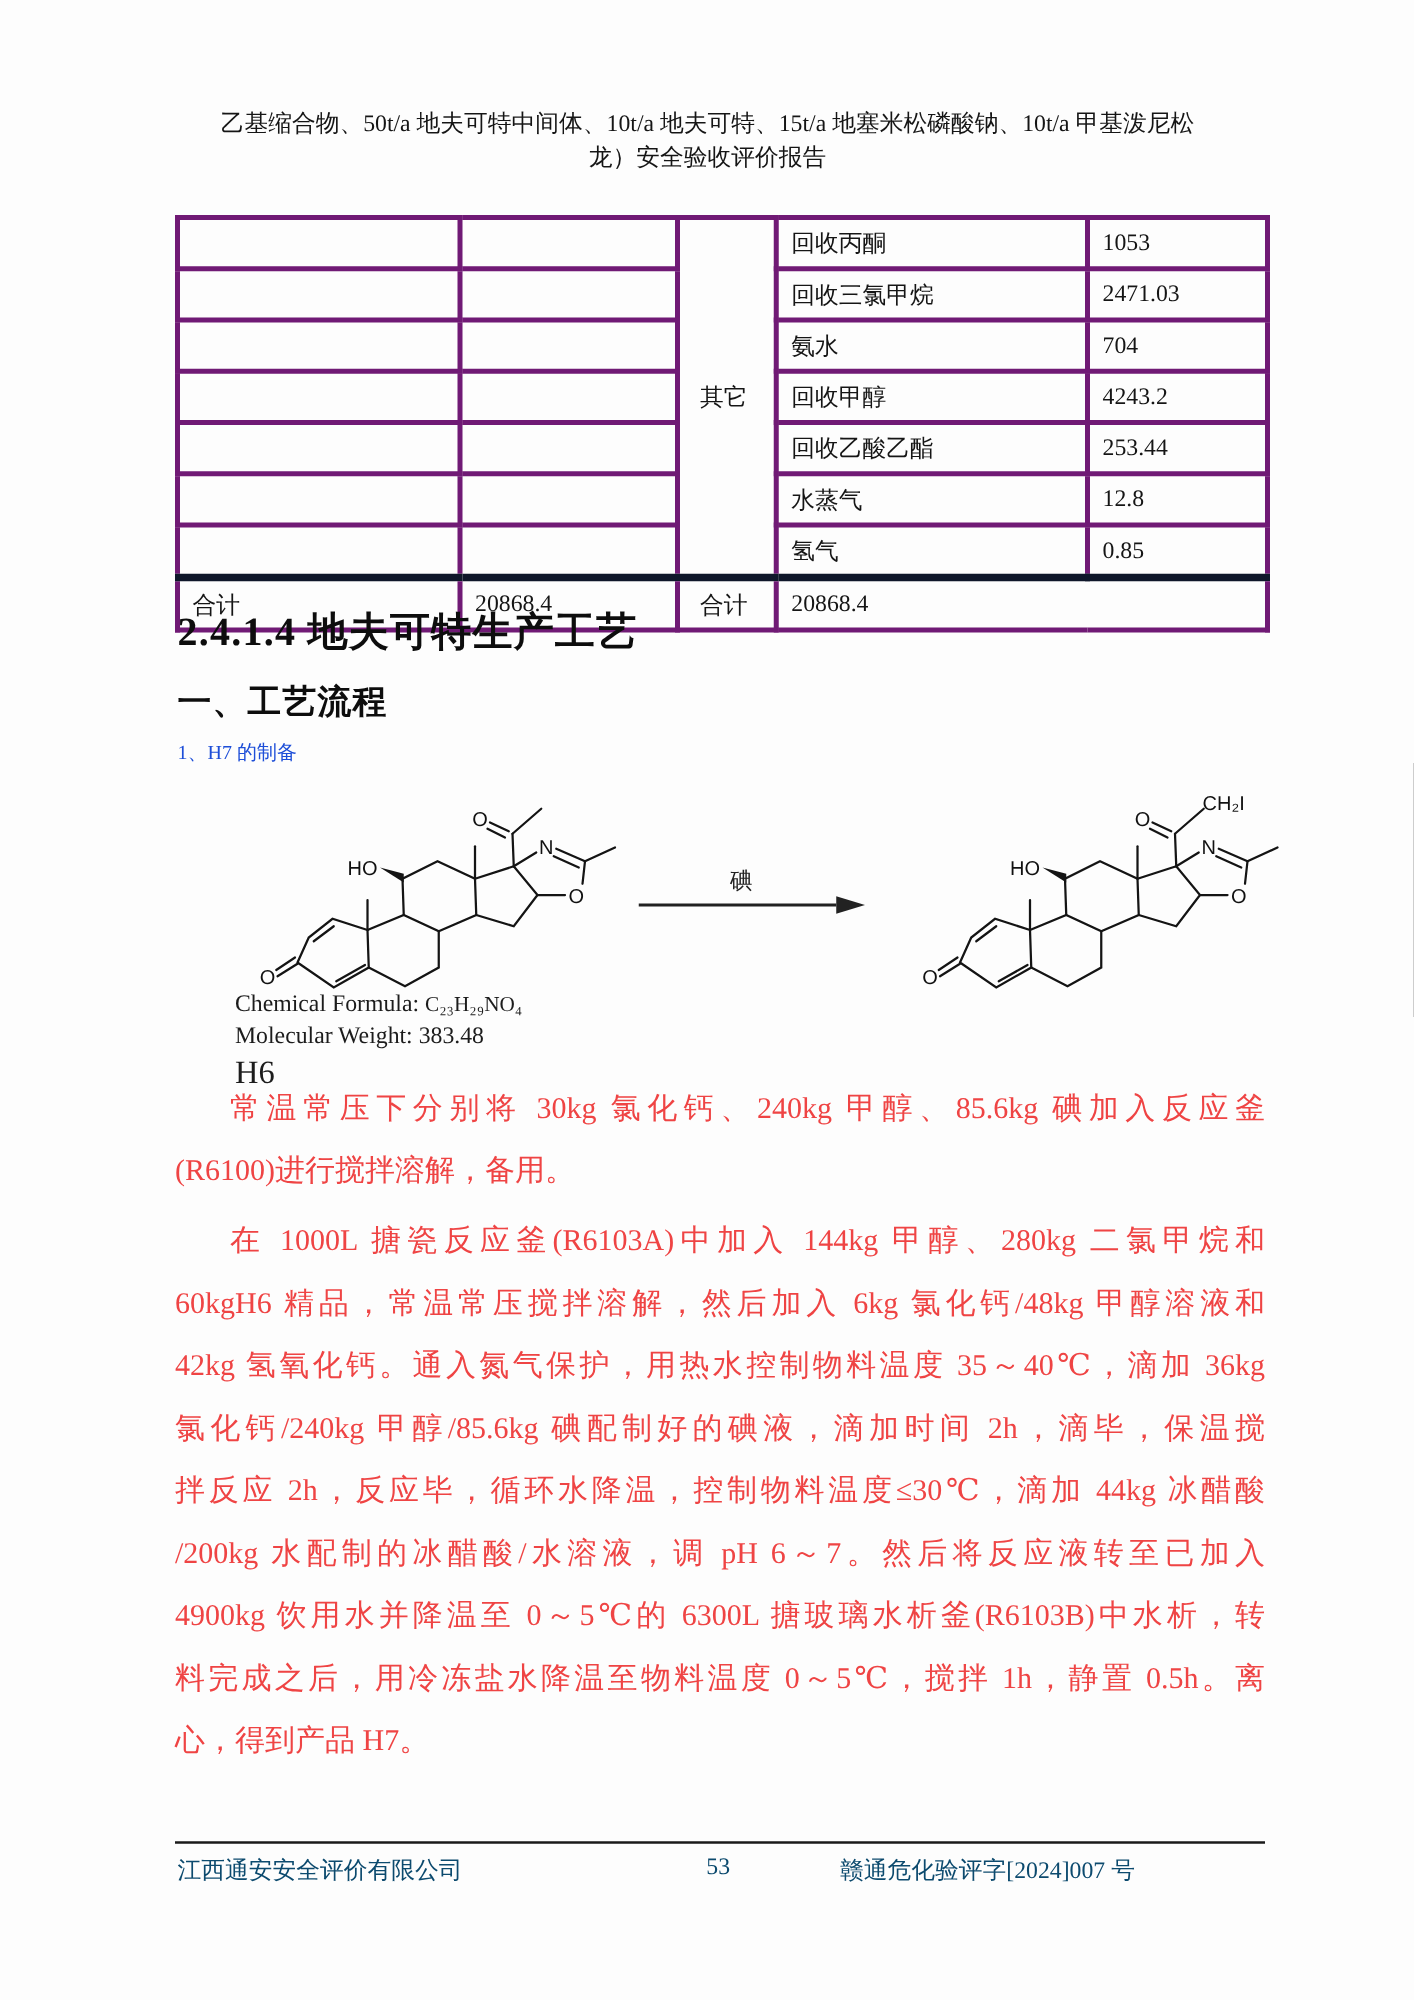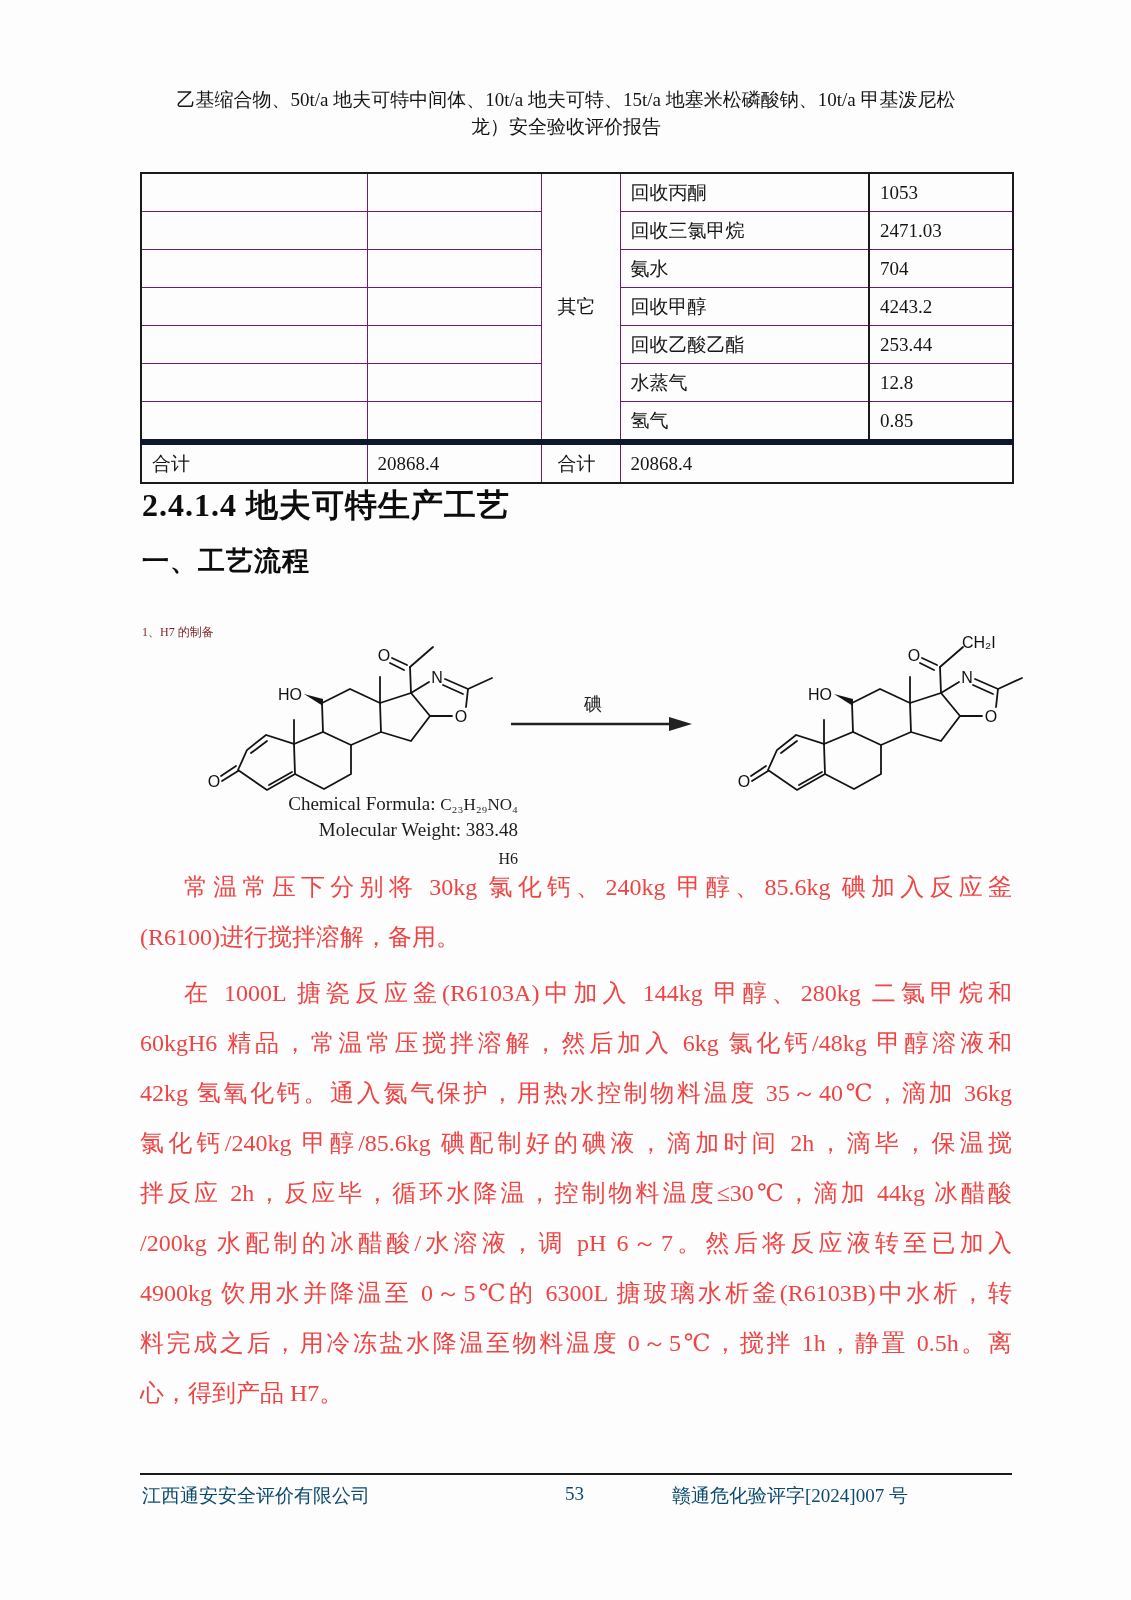--- a/index.html
+++ b/index.html
@@ -14,50 +14,50 @@
   }
   
   .doc-header{
     position:absolute;left:118px;top:86px;width:896px;
     text-align:center;font-size:19px;line-height:27px;color:#151515;
   }
   
   .tbl-wrap{position:absolute;left:140px;top:172px;}
   table.main{border-collapse:collapse;table-layout:fixed;width:872px;}
   table.main td{
-    border:1px solid #701a75;
+    border:4px solid #701a75;
     font-size:19px;color:#151515;
     padding:0 0 0 10px;height:37px;vertical-align:middle;
     overflow:hidden;white-space:nowrap;
   }
   table.main{border:2px solid #1a1a1a;}
   table.main td.grp{text-align:left;padding-left:16px;}
   table.main td.val{border-left:2px solid #1a1a1a;}
   table.main tr.total td{border-top:6px solid #0f172a;}
   
   .h-section{
     position:absolute;left:142px;top:484px;
     font-size:32px;font-weight:bold;color:#0d0d0d;
     font-family:"Liberation Serif","DejaVu Sans",sans-serif;letter-spacing:1px;
   }
   .h-sub{
     position:absolute;left:142px;top:543px;
     font-size:27px;font-weight:bold;color:#0d0d0d;
     font-family:"Liberation Serif","DejaVu Sans",sans-serif;letter-spacing:1px;
   }
-  .step-label{position:absolute;left:142px;top:592px;font-size:12px;color:#7f1d1d;margin-top:32px;}
+  .step-label{position:absolute;left:142px;top:592px;font-size:16px;color:#1d4ed8;}
   
   .mol-svg{position:absolute;}
   .mol-svg text{font-family:"Liberation Sans","DejaVu Sans",sans-serif;font-size:16px;fill:#111;}
   .mol-caption{
-    position:absolute;width:330px;text-align:right;
+    position:absolute;width:330px;text-align:left;
     font-size:19px;line-height:25px;color:#1c1c1c;
   }
   .mol-caption .frm{font-size:17px;}
-  .mol-caption .mol-id{margin-top:4px;font-size:16px;}
+  .mol-caption .mol-id{margin-top:4px;font-size:26px;}
   .arrow-svg text{font-family:"Liberation Serif","DejaVu Serif",serif;font-size:18px;fill:#222;}
   
   .para{position:absolute;left:140px;width:872px;font-size:24px;color:#ef4444;}
   .para .line{height:50px;line-height:50px;text-align:justify;text-align-last:justify;white-space:nowrap;}
   .para .line.last{text-align-last:left;}
   .para .line.first{text-indent:44px;}
   
   .footer-rule{position:absolute;left:140px;top:1473px;width:872px;height:2px;background:#1a1a1a;}
   .footer-text{position:absolute;top:1483px;font-size:19px;color:#0c4a6e;}
   #footer-company{left:142px;}

